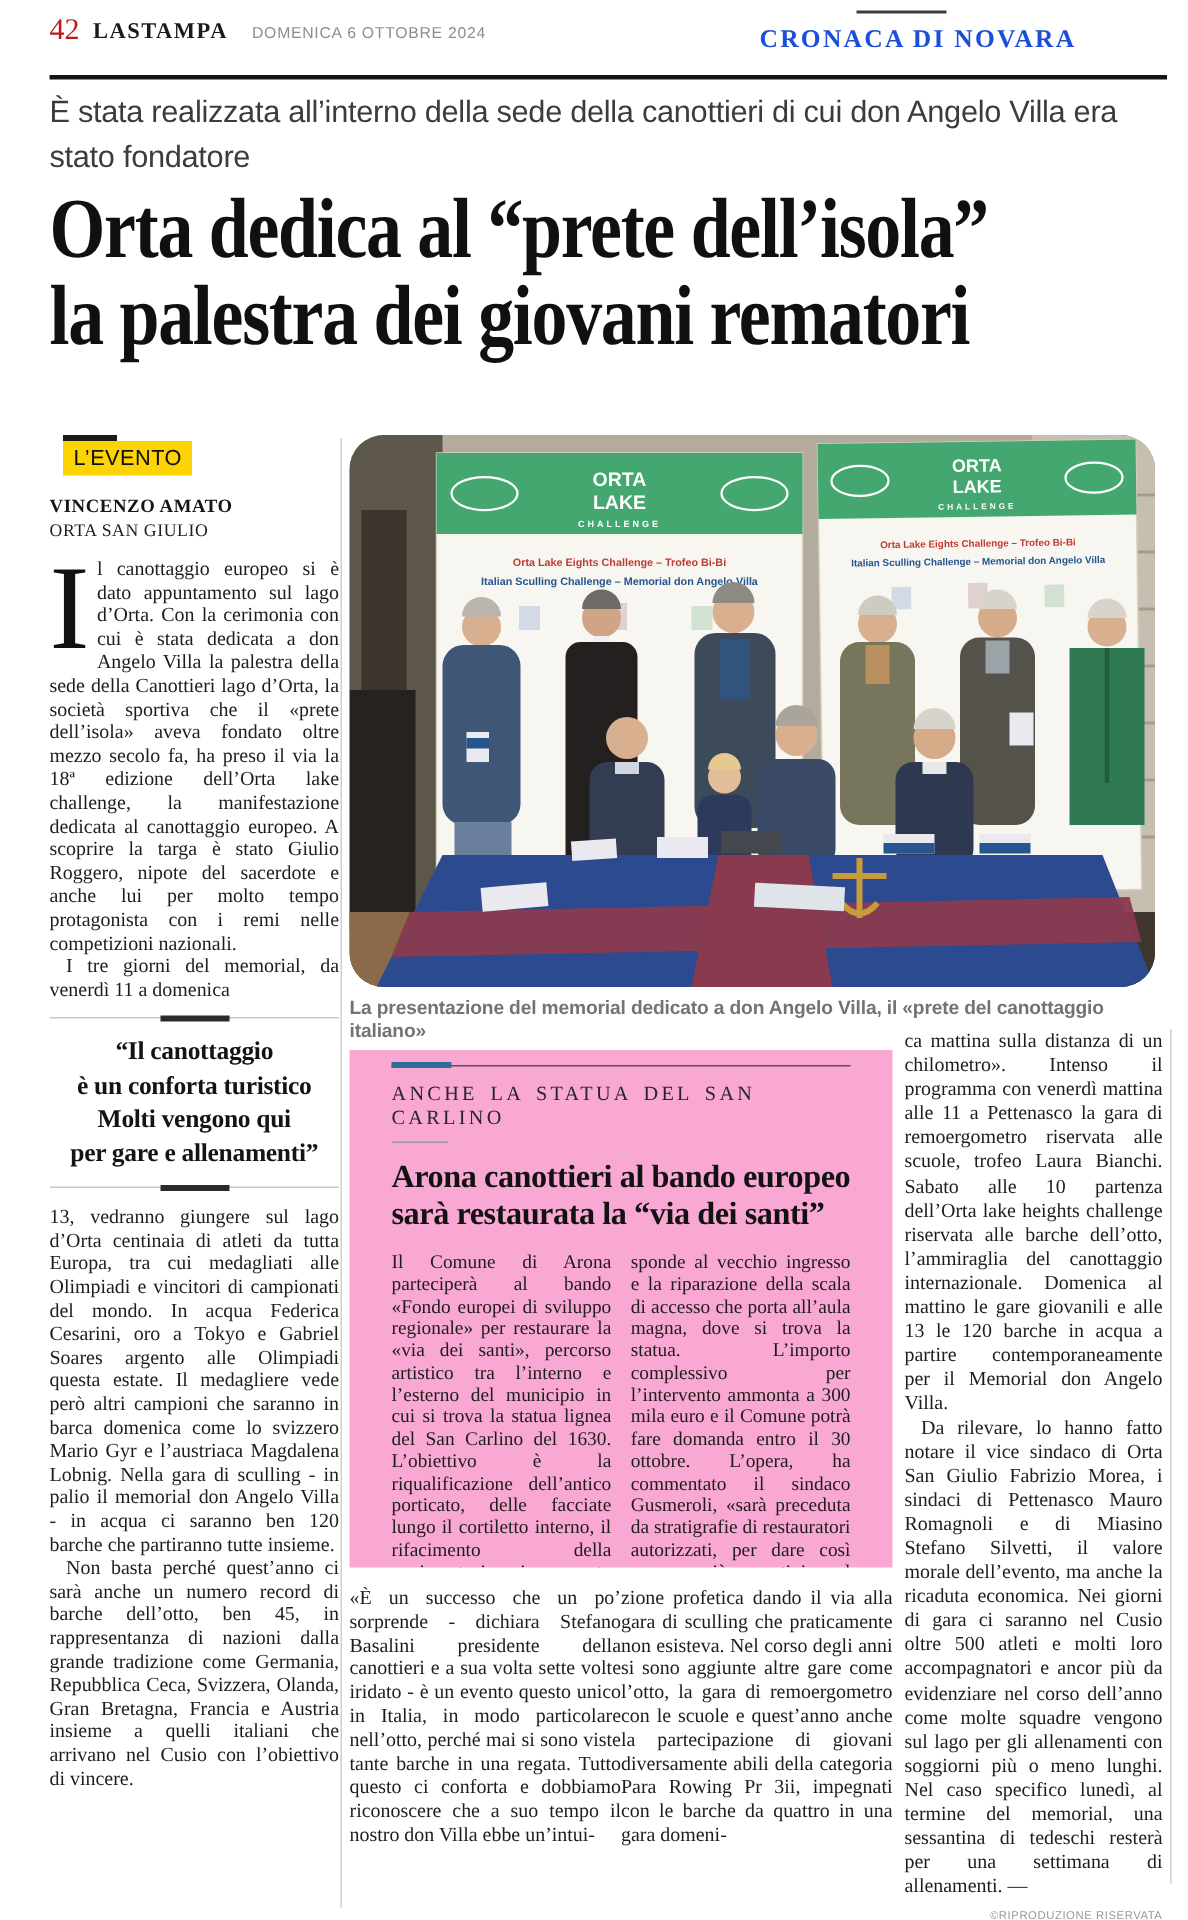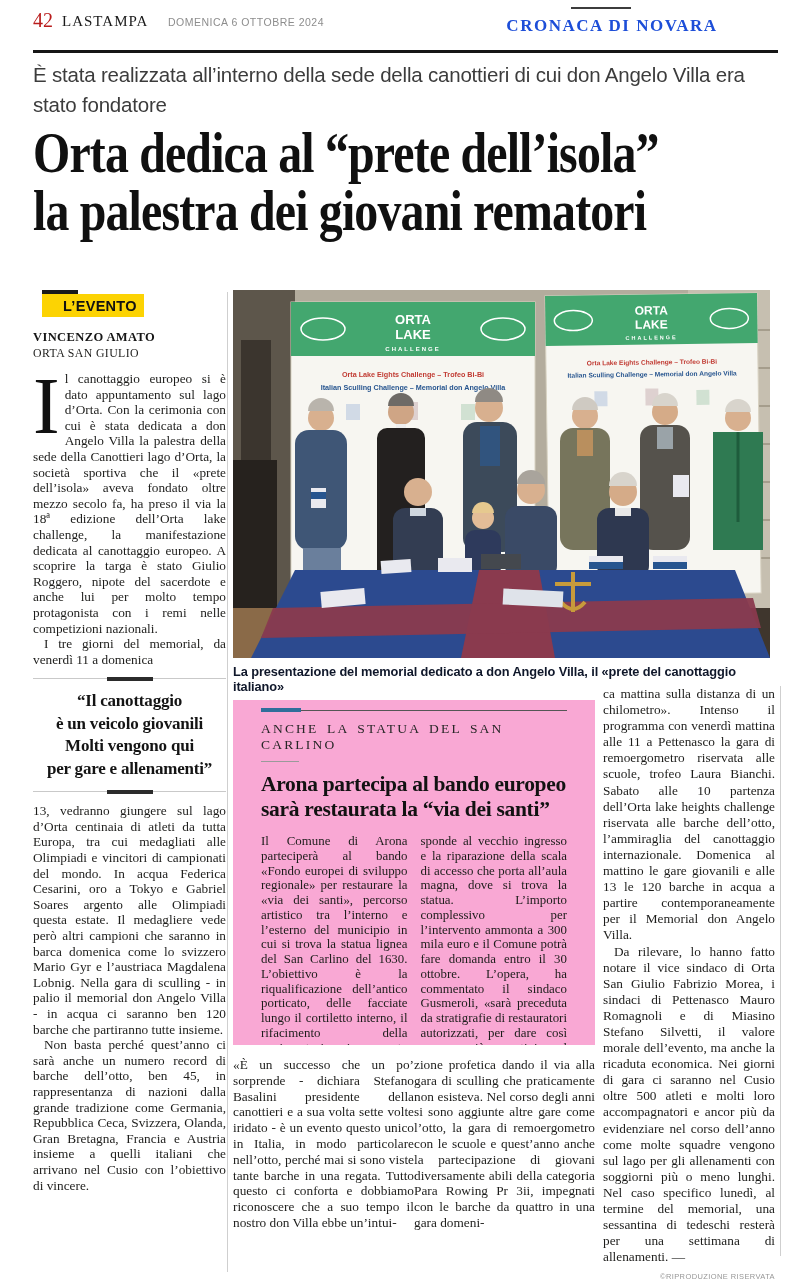--- a/index.html
+++ b/index.html
@@ -1,48 +1,48 @@
 <!DOCTYPE html>
 <html lang="it"><head>
 <meta charset="utf-8">
 <style>
   html,body{margin:0;padding:0;}
   body{width:792px;height:1280px;position:relative;background:#fff;overflow:hidden;
        font-family:"Liberation Serif",serif;color:#1d1d1b;}
   .abs{position:absolute;}
   
   .pagenum{left:33px;top:9px;font-size:20px;font-weight:400;color:#b91c1c;}
-  .masthead{left:62px;top:13px;font-size:15px;font-weight:400;letter-spacing:1px;color:#1a1a1a;text-align:right;}
+  .masthead{left:62px;top:13px;font-size:15px;font-weight:700;letter-spacing:1px;color:#1a1a1a;text-align:right;}
   .issuedate{left:168px;top:16px;font-family:"Liberation Sans",sans-serif;font-size:10.5px;color:#8d8d8d;letter-spacing:.5px;}
   .section-rule{left:571px;top:7px;width:60px;height:2px;background:#3c3c3c;}
   .section{left:492px;top:16px;width:240px;text-align:center;font-size:17px;font-weight:700;letter-spacing:1.5px;color:#1d4ed8;}
   .top-rule{left:33px;top:50px;width:745px;height:3px;background:#161616;}
   
   .deck{left:33px;top:60px;width:745px;font-family:"Liberation Sans",sans-serif;
         font-size:20.5px;line-height:30px;color:#3c3c3c;letter-spacing:-.2px;}
   .headline{left:33px;top:124px;width:900px;font-weight:700;font-size:57px;line-height:58px;
         color:#101010;letter-spacing:-1px;transform:scaleX(.84);transform-origin:0 0;}
   
   .vr{position:absolute;width:1px;background:#cfcfcf;}
   .leftcol{left:33px;top:290px;width:193px;height:990px;overflow:hidden;}
   .eyebrow-rule{width:36px;height:4px;background:#1a1a1a;margin-left:9px;}
   .eyebrow{display:inline-block;background:#fcd303;color:#111;font-family:"Liberation Sans",sans-serif;
-        font-weight:700;font-size:14.5px;padding:4px 7px 3px 21px;margin:0 0 13px 9px;letter-spacing:.3px;}
+        font-weight:400;font-size:14.5px;padding:4px 7px 3px 7px;margin:0 0 13px 9px;letter-spacing:.3px;}
   .byline{font-weight:700;font-size:12.5px;letter-spacing:.4px;color:#161616;}
   .dateline{font-size:11.8px;letter-spacing:.4px;margin:1px 0 10px;}
   .bodytext p{margin:0;font-size:13.3px;line-height:15.6px;text-align:justify;}
   .bodytext p.ind{text-indent:11px;}
   .dc{float:left;font-size:80px;line-height:64px;padding:3px 5px 0 0;color:#111;}
   .qrule{height:1px;background:#c9c9c9;position:relative;margin:11px 0;}
   .qrule i{position:absolute;left:50%;top:-1.5px;width:46px;height:4px;background:#2b2b2b;transform:translateX(-50%);}
   .pq{font-weight:700;font-size:17px;line-height:22.5px;text-align:center;letter-spacing:-.2px;color:#141414;margin:6px 0;}
   
-  .photo{left:233px;top:290px;width:537px;height:368px;overflow:hidden;background:#4d7c0f;}
+  .photo{left:233px;top:290px;width:537px;height:368px;overflow:hidden;background:#4d7c0f;border-radius:23px;}
   .caption{left:233px;top:664px;width:540px;font-family:"Liberation Sans",sans-serif;
-        font-weight:700;font-size:12.8px;color:#0f172a;letter-spacing:-.1px;}
+        font-weight:700;font-size:12.8px;color:#737373;letter-spacing:-.1px;}
   
   .graybox{left:233px;top:700px;width:362px;height:345px;background:#f9a8d4;
         box-sizing:border-box;padding:10px 28px;overflow:hidden;}
   .box-toprule{height:1px;background:#555;position:relative;margin-bottom:10px;}
   .box-toprule i{position:absolute;left:0;top:-2px;width:40px;height:4px;background:#2f6e9b;}
   .kicker{font-size:13.5px;letter-spacing:2.2px;word-spacing:3px;color:#262626;}
   .kicker-underrule{width:38px;height:1px;background:#9a9a9a;margin:8px 0 10px;}
   .box-headline{font-weight:700;font-size:21.5px;line-height:25px;letter-spacing:-.3px;color:#121212;margin-bottom:12px;}
   .box-cols{display:flex;gap:13px;justify-content:flex-end;}
   .box-col{flex:1;font-size:12.9px;line-height:14.75px;text-align:justify;}
@@ -83,21 +83,21 @@
   <div class="byline">VINCENZO AMATO</div>
   <div class="dateline">ORTA SAN GIULIO</div>
   <p><span class="dc">I</span><span>l canottaggio europeo si è dato appuntamento sul lago d’Orta. Con la cerimonia con cui è stata dedicata a don Angelo Villa la palestra della sede della Canottieri lago d’Orta, la società sportiva che il «prete dell’isola» aveva fondato oltre mezzo secolo fa, ha preso il via la 18ª edizione dell’Orta lake challenge, la manifestazione dedicata al canottaggio europeo. A scoprire la targa è stato Giulio Roggero, nipote del sacerdote e anche lui per molto tempo protagonista con i remi nelle competizioni nazionali.</span></p>
   <p class="ind">I tre giorni del memorial, da venerdì 11 a domenica</p>
   <div>
     <div class="qrule">
         <i></i>
       </div>
     <div class="pq">
       <div>“Il canottaggio</div>
-      <div>è un veicolo giovanili</div>
+      <div>è un conforta turistico</div>
       <div>Molti vengono qui</div>
       <div>per gare e allenamenti”</div>
     </div>
     <div class="qrule">
         <i></i>
       </div>
   </div>
   <p>13, vedranno giungere sul lago d’Orta centinaia di atleti da tutta Europa, tra cui medagliati alle Olimpiadi e vincitori di campionati del mondo. In acqua Federica Cesarini, oro a Tokyo e Gabriel Soares argento alle Olimpiadi questa estate. Il medagliere vede però altri campioni che saranno in barca domenica come lo svizzero Mario Gyr e l’austriaca Magdalena Lobnig. Nella gara di sculling - in palio il memorial don Angelo Villa - in acqua ci saranno ben 120 barche che partiranno tutte insieme.</p>
   <p class="ind">Non basta perché quest’anno ci sarà anche un numero record di barche dell’otto, ben 45, in rappresentanza di nazioni dalla grande tradizione come Germania, Repubblica Ceca, Svizzera, Olanda, Gran Bretagna, Francia e Austria insieme a quelli italiani che arrivano nel Cusio con l’obiettivo di vincere.</p>
 </div>
@@ -248,21 +248,21 @@
 
 <div class="abs caption">La presentazione del memorial dedicato a don Angelo Villa, il «prete del canottaggio italiano»</div>
 
 <div class="abs graybox">
   <div class="box-toprule">
       <i></i>
     </div>
   <div class="kicker">ANCHE LA STATUA DEL SAN CARLINO</div>
   <div class="kicker-underrule"></div>
   <div class="box-headline">
-    <div>Arona partecipa al bando europeo</div>
+    <div>Arona canottieri al bando europeo</div>
     <div>sarà restaurata la “via dei santi”</div>
   </div>
   <div class="box-cols">
     <div class="box-col">Il Comune di Arona parteciperà al bando «Fondo europei di sviluppo regionale» per restaurare la «via dei santi», percorso artistico tra l’interno e l’esterno del municipio in cui si trova la statua lignea del San Carlino del 1630. L’obiettivo è la riqualificazione dell’antico porticato, delle facciate lungo il cortiletto interno, il rifacimento della pavimentazione in un punto al piano terra che corri-</div>
     <div class="box-col"><span>sponde al vecchio ingresso e la riparazione della scala di accesso che porta all’aula magna, dove si trova la statua. L’importo complessivo per l’intervento ammonta a 300 mila euro e il Comune potrà fare domanda entro il 30 ottobre. L’opera, ha commentato il sindaco Gusmeroli, «sarà preceduta da stratigrafie di restauratori autorizzati, per dare così ancora più prestigio al palazzo».</span> <span class="sig">L. R. —</span></div>
   </div>
 </div>
 
 <div class="abs cont">
   <div>«È un successo che un po’ sorprende - dichiara Stefano Basalini presidente della canottieri e a sua volta sette volte iridato - è un evento questo unico in Italia, in modo particolare nell’otto, perché mai si sono viste tante barche in una regata. Tutto questo ci conforta e dobbiamo riconoscere che a suo tempo il nostro don Villa ebbe un’intui-</div>

